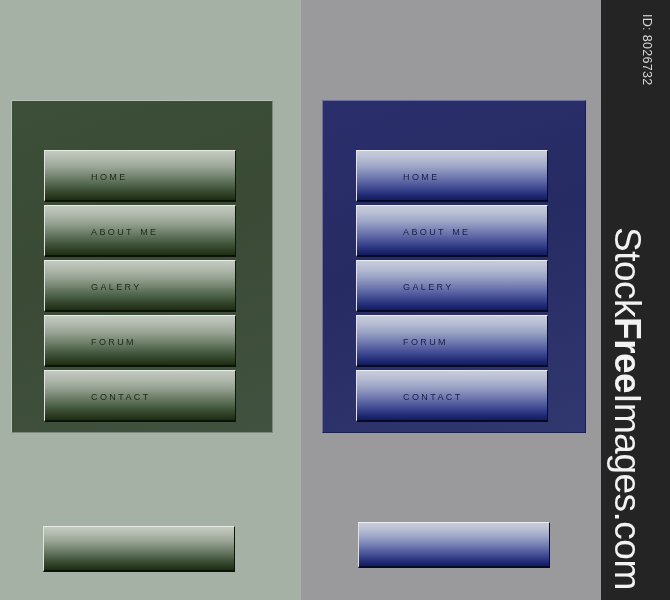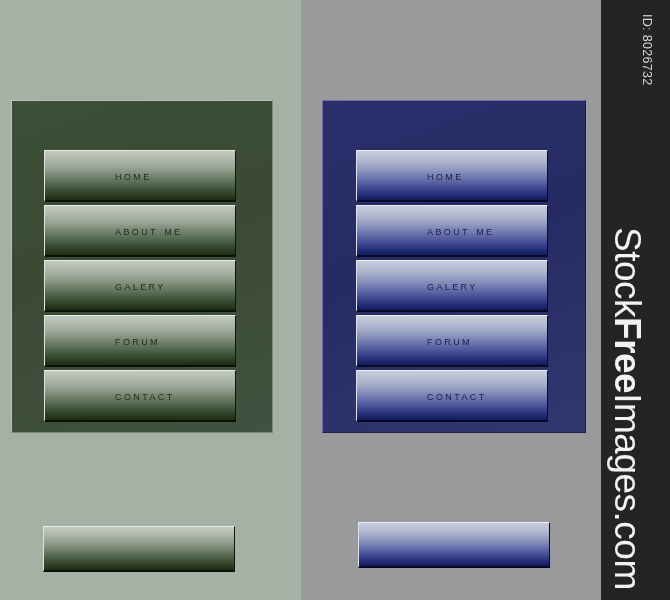--- a/index.html
+++ b/index.html
@@ -93,30 +93,29 @@
     display: flex;
     align-items: center;
     cursor: pointer;
     border-top: 1px solid #e8ece7;
     border-left: 1px solid #dfe4de;
     border-right: 1px solid #0d1609;
     border-bottom: 2px solid #0b1207;
   }
   .btn-label {
     display: block;
-    padding-left: 34px;
+    padding-left: 46px;
     font-family: "Liberation Sans", sans-serif;
     font-size: 13.5px;
     font-variant: small-caps;
     text-transform: lowercase;
     letter-spacing: 2.4px;
     font-weight: 400;
     white-space: nowrap;
     line-height: 1;
-    margin-left: 36px;
   }
 
   .btn-green {
     background: linear-gradient(to bottom,
        #c3cac0 0%,
        #b4bcb0 14%,
        #97a394 34%,
        #63755e 60%,
        #3c4f36 80%,
        #243318 96%,

